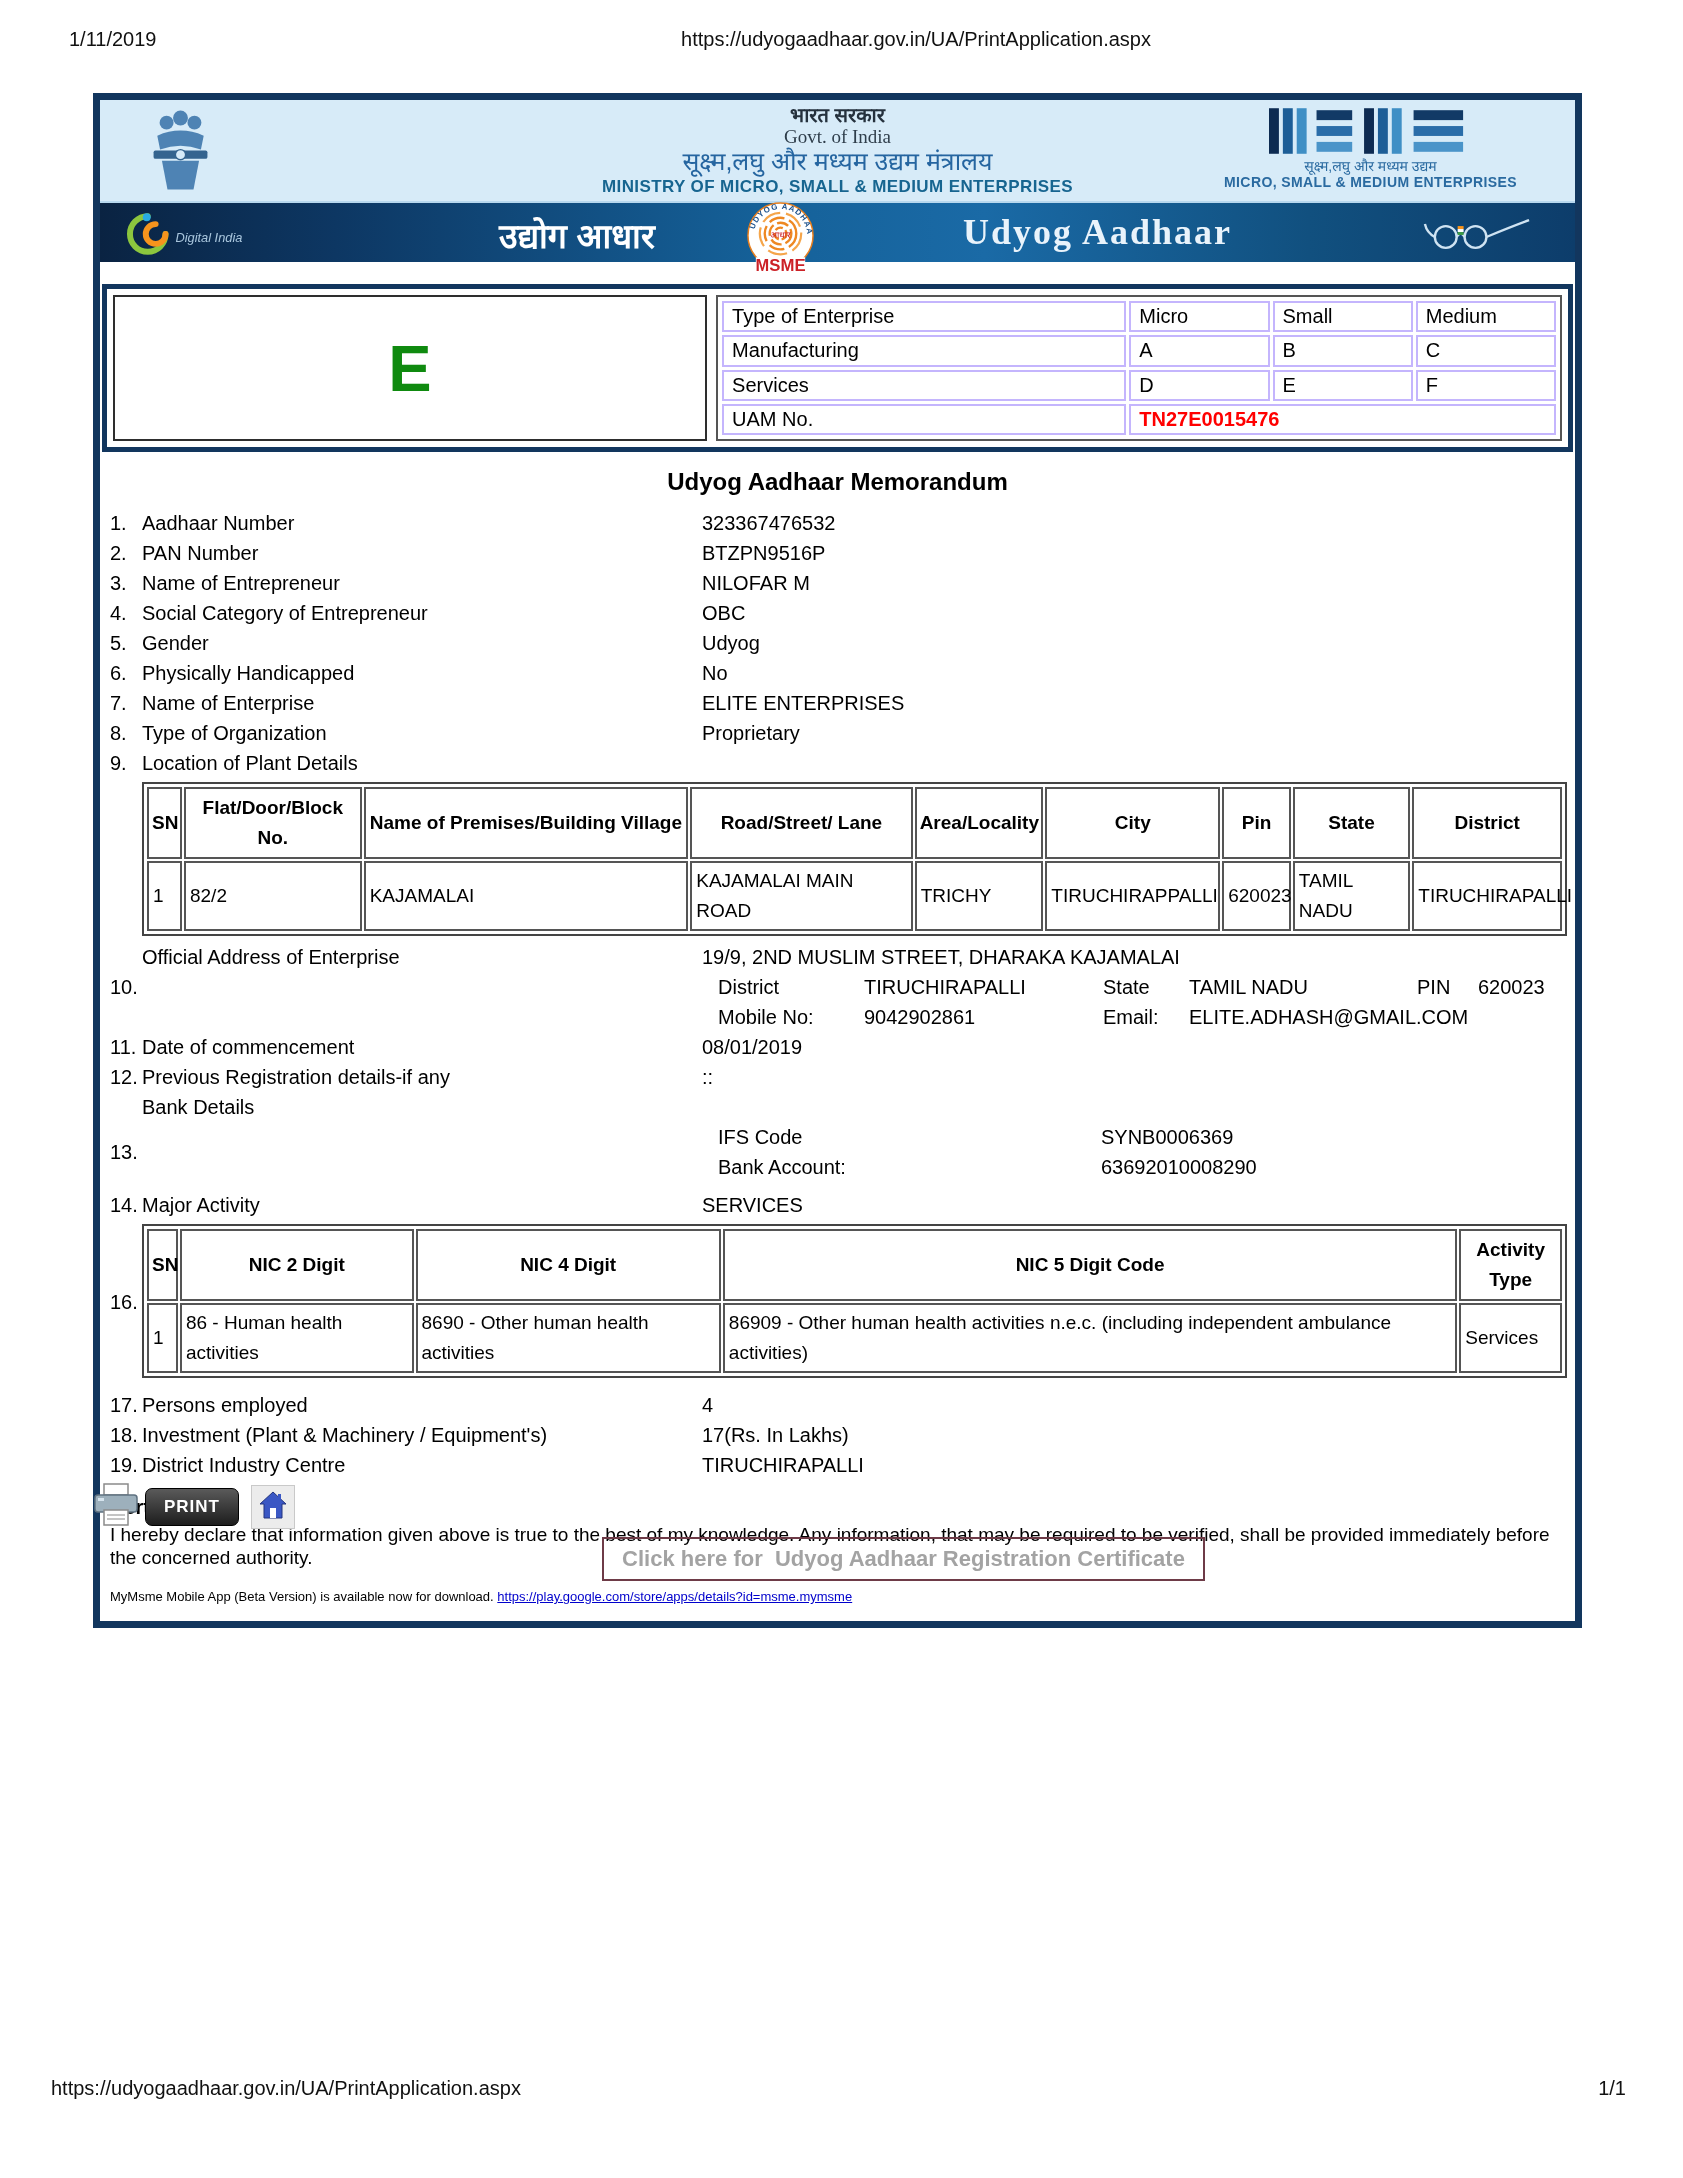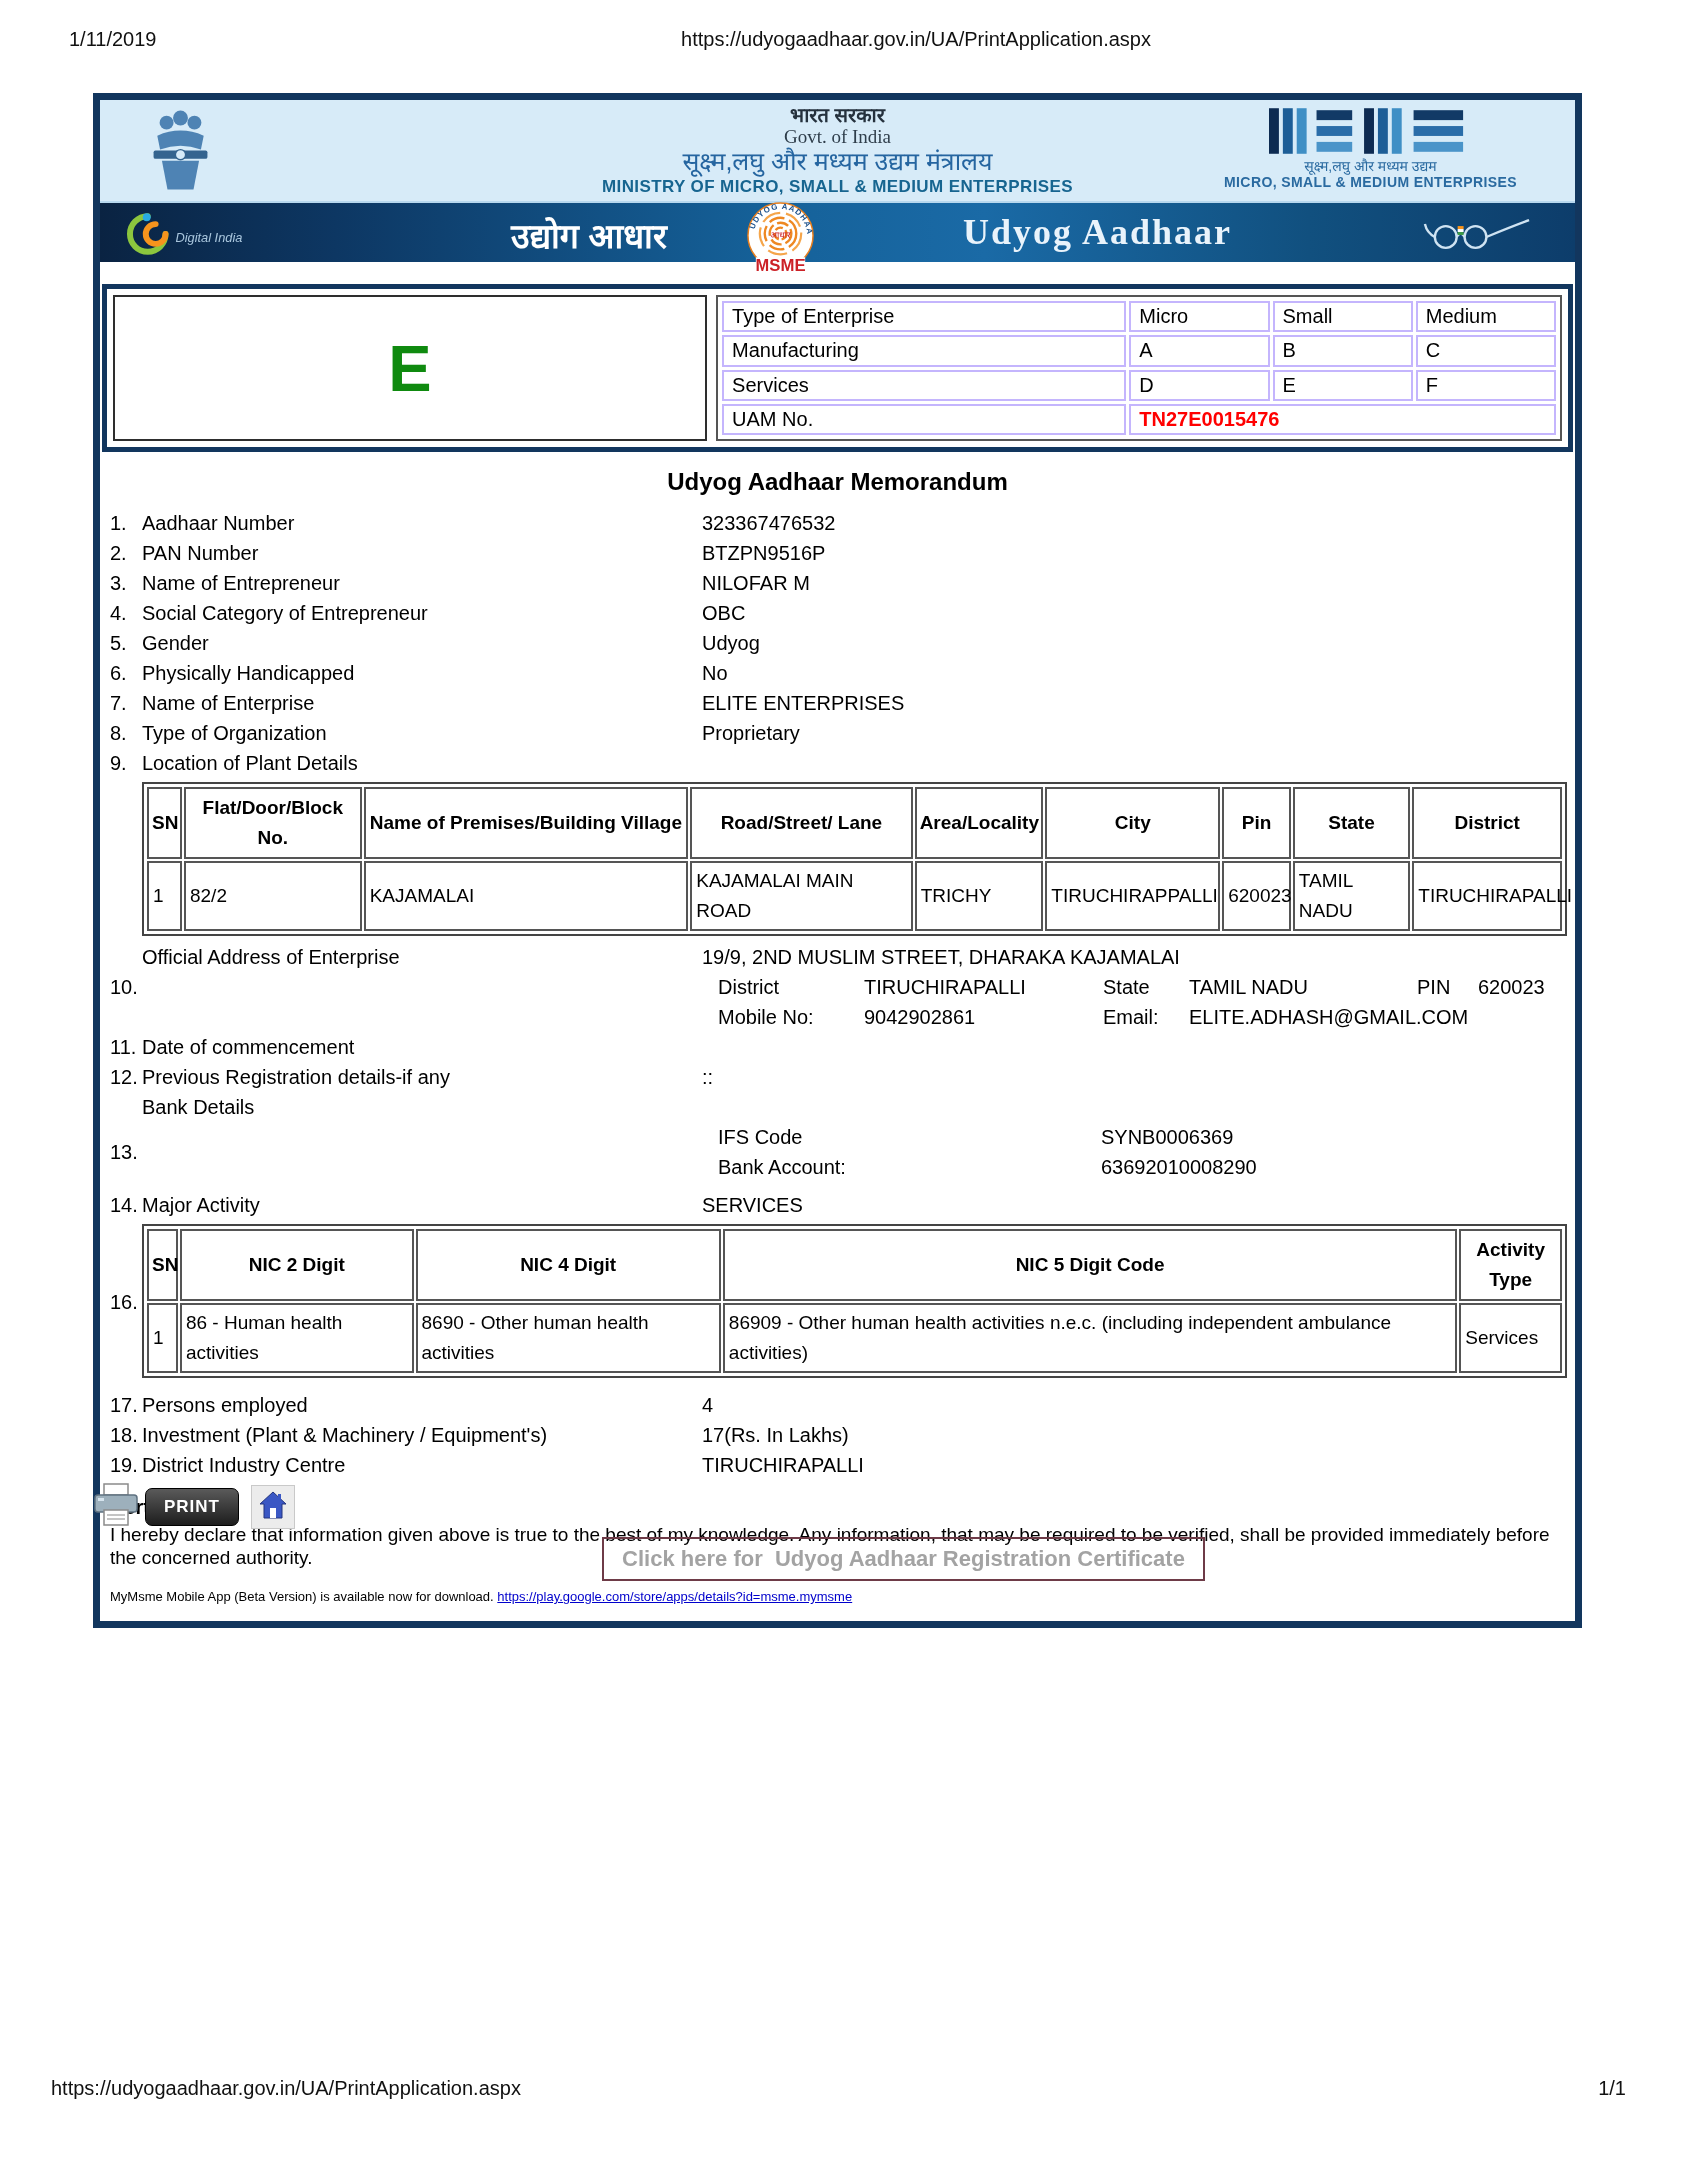--- a/index.html
+++ b/index.html
@@ -28,21 +28,21 @@
   .min-en{font-size:17px;font-weight:bold;color:#176590;letter-spacing:0.4px;line-height:21px;}
   .msme-right{position:absolute;right:51px;top:6px;width:307px;text-align:center;}
   .msme-bars{display:block;margin:0 auto;}
   .msme-r-hi{font-size:14px;color:#2a6aa0;line-height:17px;margin-top:2px;}
   .msme-r-en{font-size:14px;font-weight:bold;color:#2a6aa0;letter-spacing:0.4px;line-height:15px;}
 
   
   .banner{position:relative;height:61px;z-index:3;border-top:2px solid #b8d8ee;
     background:linear-gradient(90deg,#0a2342 0%,#0d3763 16%,#156199 45%,#1a6aa6 60%,#11507f 82%,#0d3d6b 100%);}
   .di-logo{position:absolute;left:26px;top:7px;}
-  .udyog-hi{position:absolute;left:411px;top:9px;font-size:34px;font-weight:bold;color:#fff;}
+  .udyog-hi{position:absolute;left:399px;top:9px;font-size:34px;font-weight:bold;color:#fff;}
   .badge{position:absolute;left:645px;top:-1px;}
   .ua-title{position:absolute;left:863px;top:8px;font-family:"Liberation Serif",serif;font-size:36px;font-weight:bold;color:#e9f3fb;letter-spacing:2px;}
   .glasses{position:absolute;right:40px;top:12px;}
 
   
   .content{padding:0 0 12px 0;}
 
   
   .ent-wrap{margin:22px 2px 0 2px;border:5px solid #12365e;display:flex;padding:6px;gap:9px;height:168px;}
   .e-box{width:41%;border:2px solid #2e2e2e;display:flex;align-items:center;justify-content:center;}
@@ -343,20 +343,21 @@
             <span class="a-v1">9042902861</span>
             <span class="a-l2">Email:</span>
             <span class="a-v2">ELITE.ADHASH@GMAIL.COM</span>
           </div>
         </div>
       </div>
 
       <div class="li">
           <span class="num">11.</span>
           <span class="lbl">Date of commencement</span>
+          <span class="val">08/01/2019</span>
         </div>
       <div class="li">
           <span class="num">12.</span>
           <span class="lbl">Previous Registration details-if any</span>
           <span class="val">::</span>
         </div>
 
       <div class="li">
         <span class="num"></span>
         <span class="lbl">Bank Details</span>

